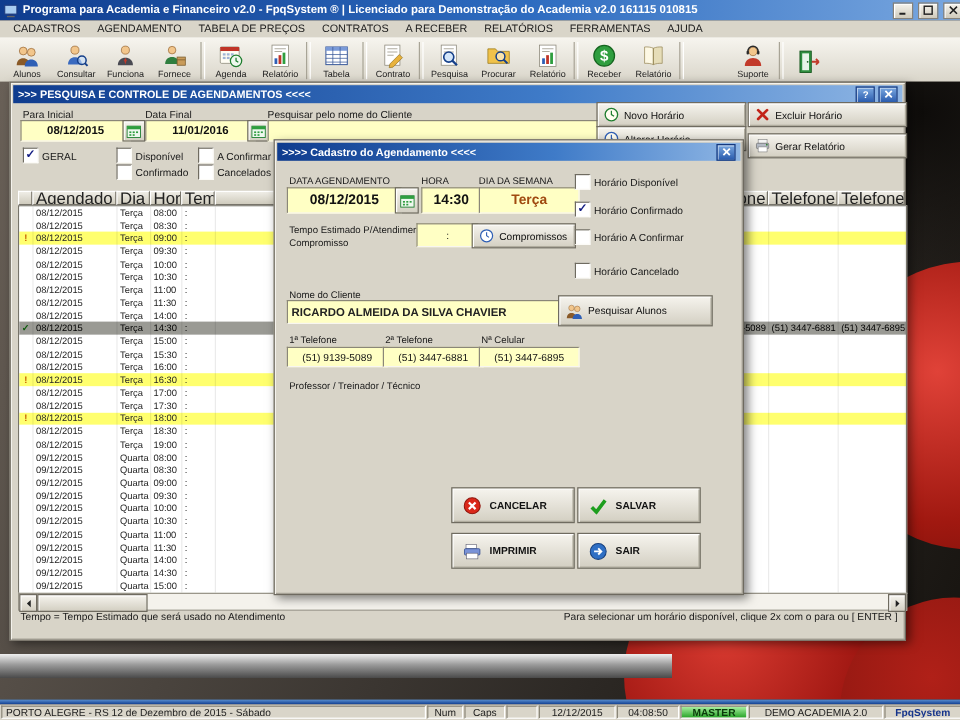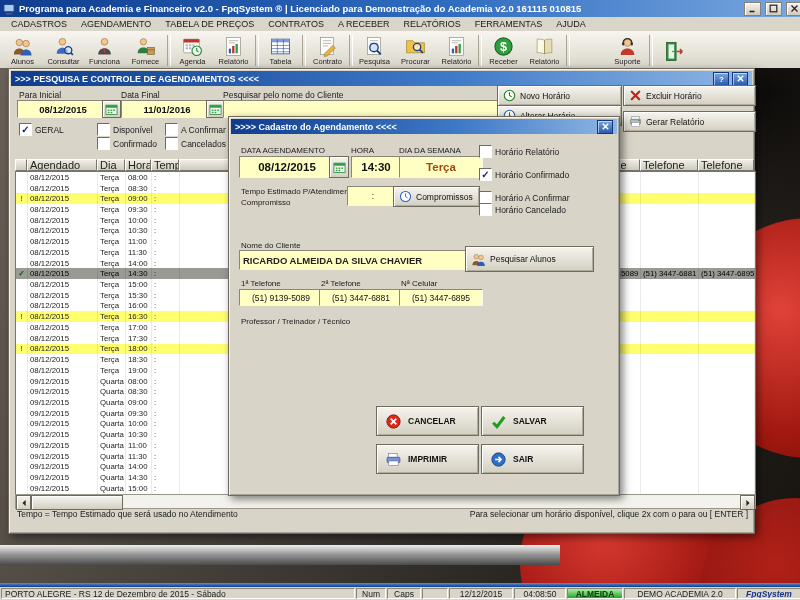--- a/index.html
+++ b/index.html
@@ -70,21 +70,21 @@
   .abtn .lbl{font-weight:bold}
   .cb{position:absolute;display:flex;align-items:center;gap:3px;white-space:nowrap}
   .cb .box{width:11px;height:11px;display:flex;align-items:center;justify-content:center;background:#fff;
     border:1px solid;border-color:#6f6b60 #fdfcf8 #fdfcf8 #6f6b60;font-size:10px;line-height:10px;font-weight:bold;color:#101a80}
   .cb .cl{font-size:8.5px;color:#1a1a1a}
 
   
   .grid-head{position:absolute;display:flex;height:12px}
   .gh-cell{box-sizing:border-box;height:12px;display:flex;align-items:center;padding-left:2px;overflow:hidden;
     background:linear-gradient(#efede6,#cfcbbd);border:1px solid;border-color:#fff #77746a #77746a #fff;
-    font-size:11px;color:#222;white-space:nowrap}
+    font-size:14px;color:#222;white-space:nowrap}
   .grid-body{position:absolute;background:#fff;border:1px solid #77746a;overflow:hidden}
   .grow{display:flex;height:10.73px;align-items:center;font-size:7.8px;color:#222}
   .grow>div{box-sizing:border-box;height:100%;display:flex;align-items:center;padding-left:2px;overflow:hidden;
     border-right:1px solid rgba(0,0,0,.08);white-space:nowrap}
   .grow .marker{justify-content:center;padding-left:0;font-weight:bold}
   .grow.free{background:#fff}
   .grow.busy{background:#ffff6e}
   .grow.busy .marker{color:#c66000}
   .grow.selected{background:#9a9a94;color:#000}
   .grow.selected .marker{color:#0a5a0a}
@@ -891,31 +891,31 @@
     <div class="dlabel" style="left:12px;top:162px">1ª Telefone</div>
     <div class="dlabel" style="left:92px;top:162px">2ª Telefone</div>
     <div class="dlabel" style="left:172px;top:162px">Nª Celular</div>
     <div class="field center" style="left:10px;top:172px;width:76px;height:15px">(51) 9139-5089</div>
     <div class="field center" style="left:90px;top:172px;width:76px;height:15px">(51) 3447-6881</div>
     <div class="field center" style="left:170px;top:172px;width:76px;height:15px">(51) 3447-6895</div>
 
     <div class="dlabel" style="left:12px;top:200px">Professor / Treinador / Técnico</div>
   <div class="cb" style="left: 250px; top: 28px;">
         <div class="box"></div>
-        <div class="cl">Horário Relatório</div>
+        <div class="cl">Horário Disponível</div>
       </div>
       <div class="cb" style="left: 250px; top: 51px;">
         <div class="box">✓</div>
         <div class="cl">Horário Confirmado</div>
       </div>
       <div class="cb" style="left: 250px; top: 74px;">
         <div class="box"></div>
         <div class="cl">Horário A Confirmar</div>
       </div>
-      <div class="cb" style="left: 250px; top: 86px;">
+      <div class="cb" style="left: 250px; top: 102px;">
         <div class="box"></div>
         <div class="cl">Horário Cancelado</div>
       </div>
       <div class="btn abtn" style="left: 252px; top: 289px;">
         <span class="icon i16">
           <svg viewBox="0 0 14 14">
             <path d="M2 8.2 5.6 11.8 12.4 2.8" stroke="#1e9e1e" stroke-width="2.8" fill="none"></path>
           </svg>
         </span>
         <div class="lbl">SALVAR</div>
@@ -951,17 +951,17 @@
     </div>
 
   <div class="frame-bottom"></div>
   <div class="statusbar">
       <div class="seg loc" style="width: 354px;">PORTO ALEGRE - RS 12 de Dezembro de 2015 - Sábado</div>
       <div class="seg " style="width: 30px;">Num</div>
       <div class="seg " style="width: 34px;">Caps</div>
       <div class="seg " style="width: 26px;"></div>
       <div class="seg " style="width: 64px;">12/12/2015</div>
       <div class="seg " style="width: 52px;">04:08:50</div>
-      <div class="seg green" style="width: 56px;">ALMEIDA</div>
+      <div class="seg green" style="width: 56px;">MASTER</div>
       <div class="seg " style="width: 112px;">DEMO ACADEMIA 2.0</div>
-      <div class="seg brand" style="width: 58px; font-style: italic;">FpqSystem</div>
+      <div class="seg brand" style="width: 58px;">FpqSystem</div>
     </div>
 </div>
 
 </body></html>

